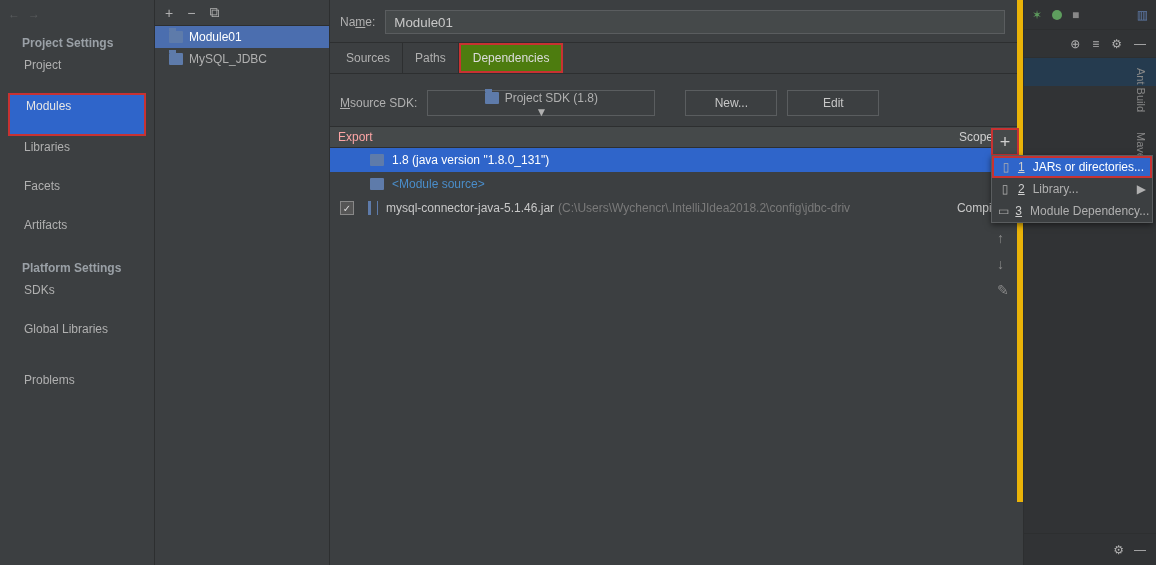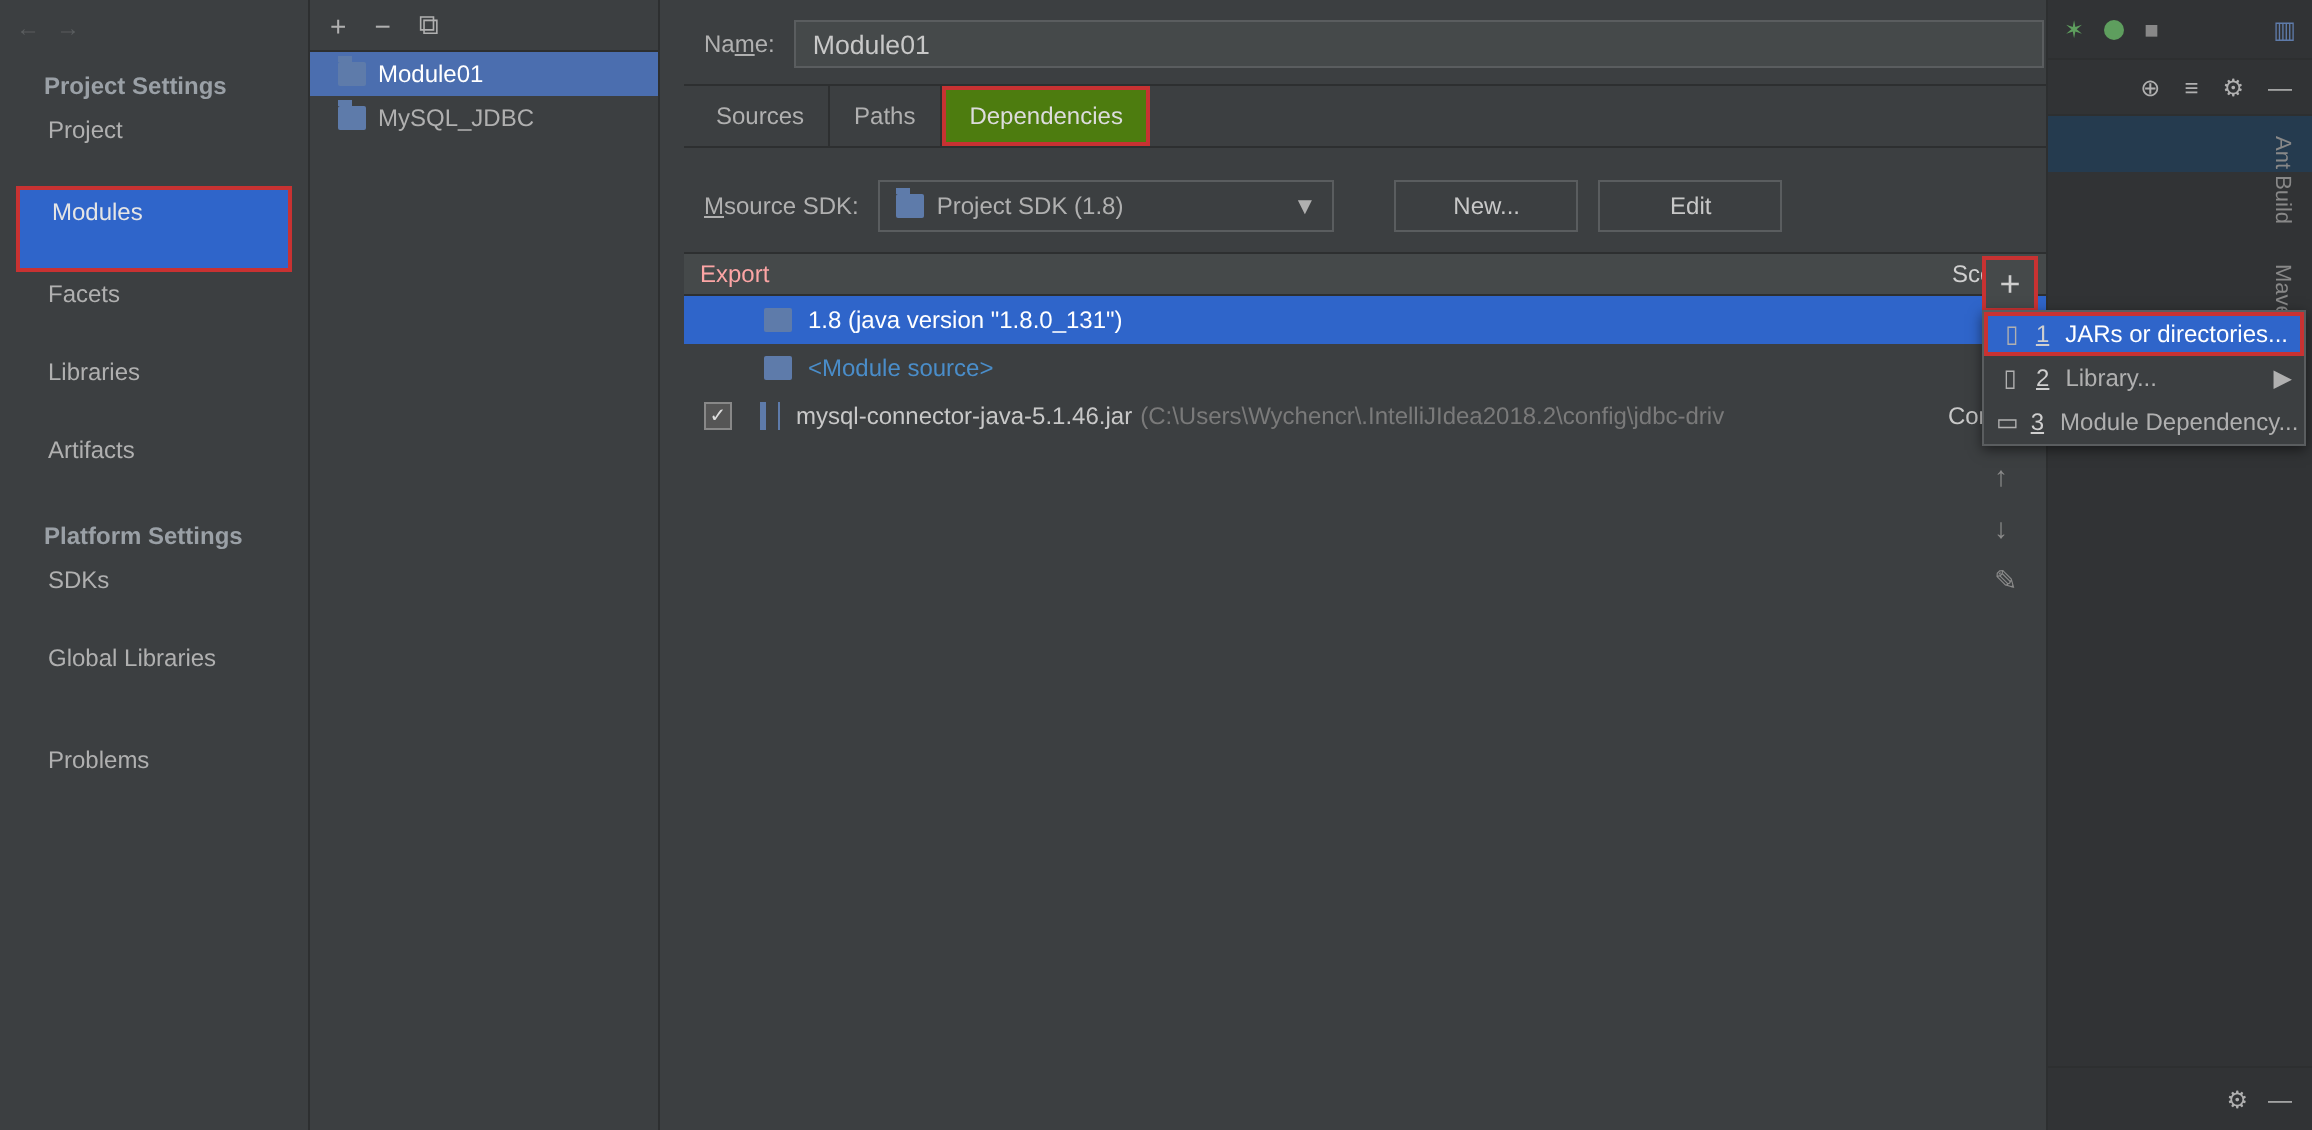--- a/index.html
+++ b/index.html
@@ -74,22 +74,21 @@
   .folder-ico::before{
     content:""; position:absolute; left:0; top:-3px;
     width:7px; height:3px; background:#5e7baa;
   }
   
   .main {
     position: absolute;
     left: 330px; top: 0;
     width: 693px; height: 502px;
     background: #3c3f41;
-    border-right: 1px solid #eab308;
-    margin-left: 12px;
+    border-right: 6px solid #eab308;
   }
   .name-row {
     display: flex; align-items: center;
     padding: 10px 12px 8px 10px;
     gap: 10px;
   }
   .name-row label .ul { text-decoration: underline; }
   .name-input {
     flex: 1;
     background: #45494a;
@@ -126,20 +125,21 @@
   .sdk-row .ul{ text-decoration: underline; }
   .dropdown {
     display:flex; align-items:center;
     background:#3c3f41;
     border:1px solid #5a5d5f;
     height:26px;
     width: 228px;
     padding: 0 8px;
     justify-content: space-between;
     cursor:pointer;
+    flex-direction:column;
   }
   .dropdown .dd-left{ display:flex; align-items:center; gap:6px;}
   .dropdown .caret { color:#b0b0b0; }
   .btn {
     background:#3c3f41; border:1px solid #5a5d5f;
     color:#c8c8c8; height:26px; width:92px;
     display:flex; align-items:center; justify-content:center;
     cursor:pointer;
   }
   .dep-header{
@@ -255,22 +255,22 @@
 <body>
 
 <div class="sidebar">
   <div class="nav-arrows">
     <span>←</span>
     <span>→</span>
   </div>
   <div class="sidebar-title">Project Settings</div>
   <div class="sidebar-item">Project</div>
   <div class="sidebar-item selected">Modules</div>
+  <div class="sidebar-item">Libraries</div>
   <div class="sidebar-item">Facets</div>
-  <div class="sidebar-item">Libraries</div>
   <div class="sidebar-item">Artifacts</div>
   <div class="sidebar-title">Platform Settings</div>
   <div class="sidebar-item">SDKs</div>
   <div class="sidebar-item">Global Libraries</div>
   <div style="height:12px"></div>
   <div class="sidebar-item">Problems</div>
 </div>
 
 <div class="modlist">
   <div class="modlist-tb">

